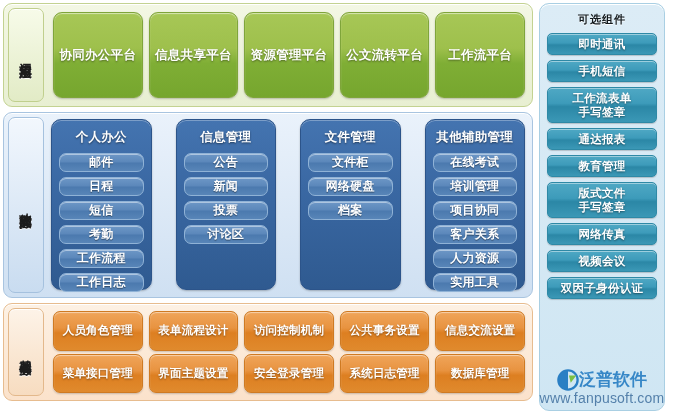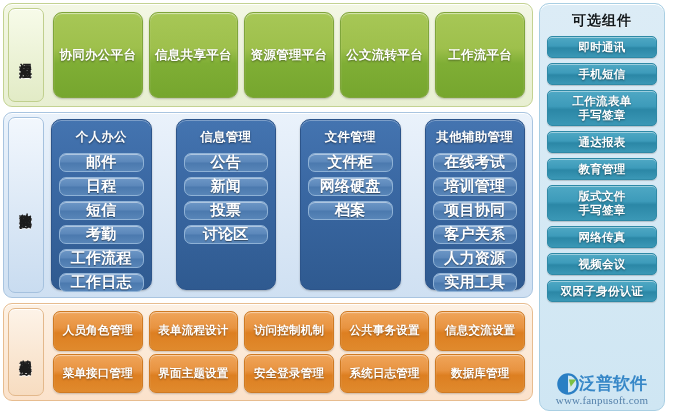--- a/index.html
+++ b/index.html
@@ -141,21 +141,21 @@
     display: flex;
     align-items: center;
     justify-content: center;
     height: 17px;
     margin-bottom: 5px;
     border-radius: 7px;
     background: linear-gradient(#6d97c6 0%, #5b87ba 48%, #4b79ae 52%, #5885b8 100%);
     border: 1px solid #8fb2d6;
     box-shadow: inset 0 1px 0 rgba(255,255,255,.45);
     color: #ffffff;
-    font-size: 15px;
+    font-size: 12px;
     font-weight: bold;
     text-shadow: 0 1px 1px rgba(0,0,0,.45);
     letter-spacing: .2px;
   }
   .chip:last-child { margin-bottom: 0; }
 
   
   .layer-base {
     height: 98px;
     background: linear-gradient(#fdf1e4, #fbe2cb);
@@ -200,21 +200,21 @@
     border-radius: 10px;
     padding: 5px 7px 6px;
     box-sizing: border-box;
     background: linear-gradient(#dcecf6, #cfe6f3);
     border: 1px solid #a9cfe3;
     box-shadow: inset 0 1px 0 #ffffff;
     position: relative;
   }
   .sidebar-title {
     text-align: center;
-    font-size: 14px;
+    font-size: 11px;
     font-weight: bold;
     color: #11181c;
     letter-spacing: 1px;
     text-shadow: 0 1px 0 rgba(255,255,255,.8);
     margin: 3px 0 6px;
   }
   .side-btn {
     display: flex;
     flex-direction: column;
     align-items: center;
@@ -256,26 +256,26 @@
   .logo-mark { width: 22px; height: 22px; display: block; }
   .logo-text {
     font-size: 17px;
     font-weight: bold;
     color: #2a7fc4;
     letter-spacing: 0px;
     opacity: .92;
     font-family: "DejaVu Sans", "Liberation Sans", sans-serif;
   }
   .logo-url {
-    font-size: 11px;
+    font-size: 14px;
     color: #3f6f9e;
     letter-spacing: .2px;
     opacity: .85;
     margin-top: -1px;
-    font-family: Liberation Serif, serif;
+    font-family: Liberation Sans, sans-serif;
   }
 </style>
 </head>
 <body>
 
 <div id="root">
 
   <div class="layers">
 
     <div class="layer layer-app">

